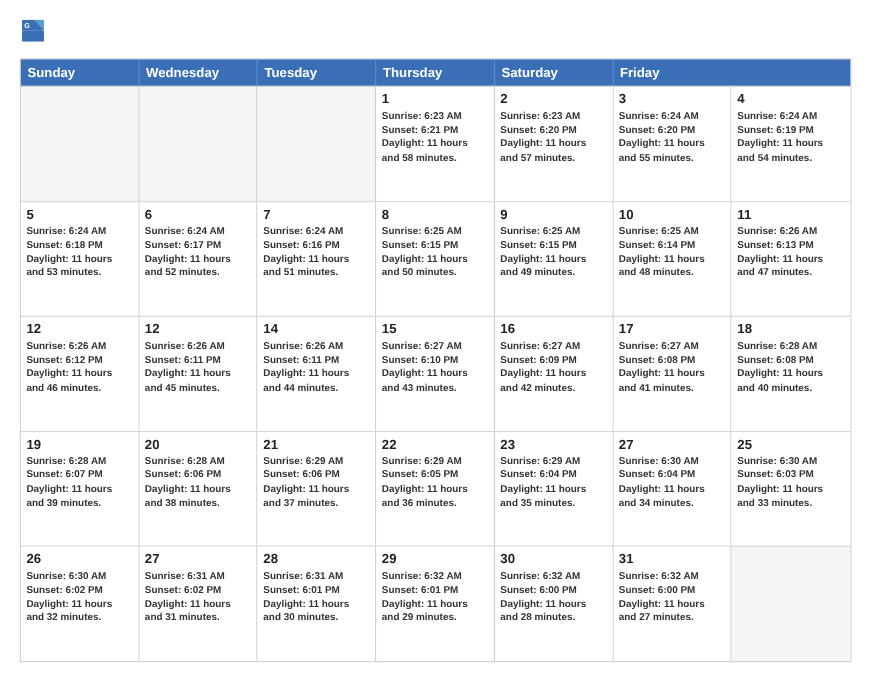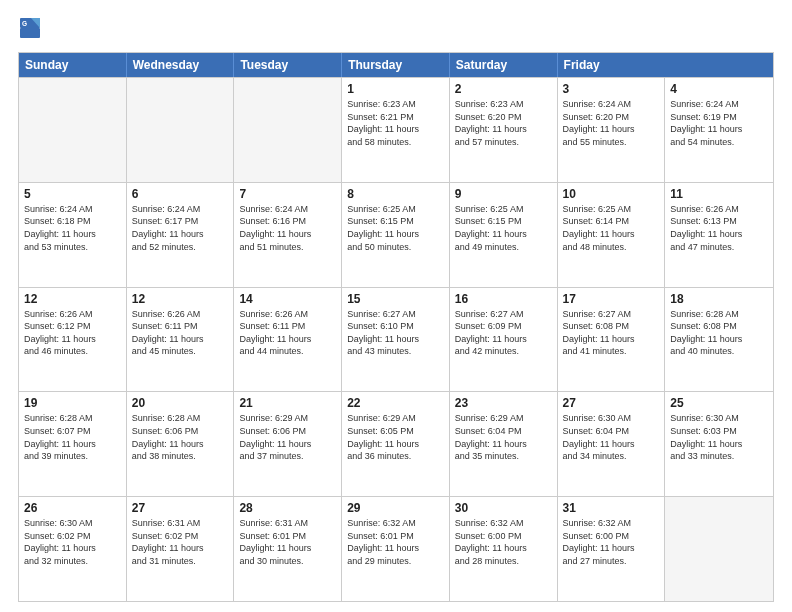--- a/index.html
+++ b/index.html
@@ -91,20 +91,21 @@
       font-size: 12px;
       font-weight: bold;
       color: #222;
       display: block;
       margin-bottom: 2px;
     }
     .cell-info {
       font-size: 9px;
       line-height: 1.4;
       color: #333;
+      font-weight: bold;
     }
   </style>
 </head>
 <body>
 
 <div class="page">
   <div class="header">
     <div class="logo">
       <div>
         <svg class="logo-icon" viewBox="0 0 40 40">

